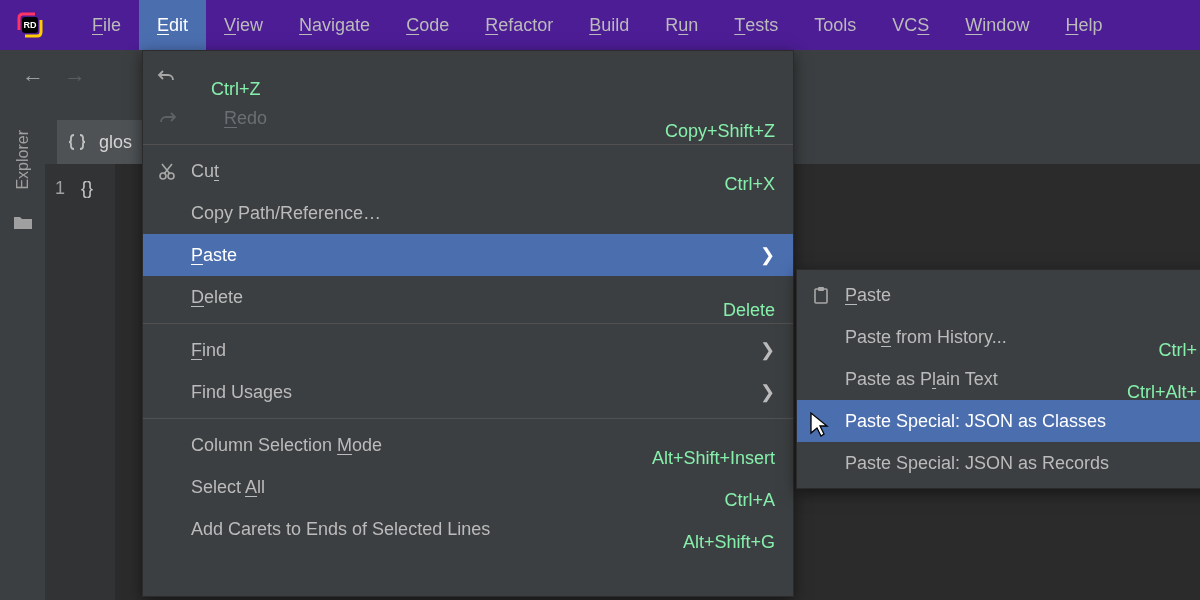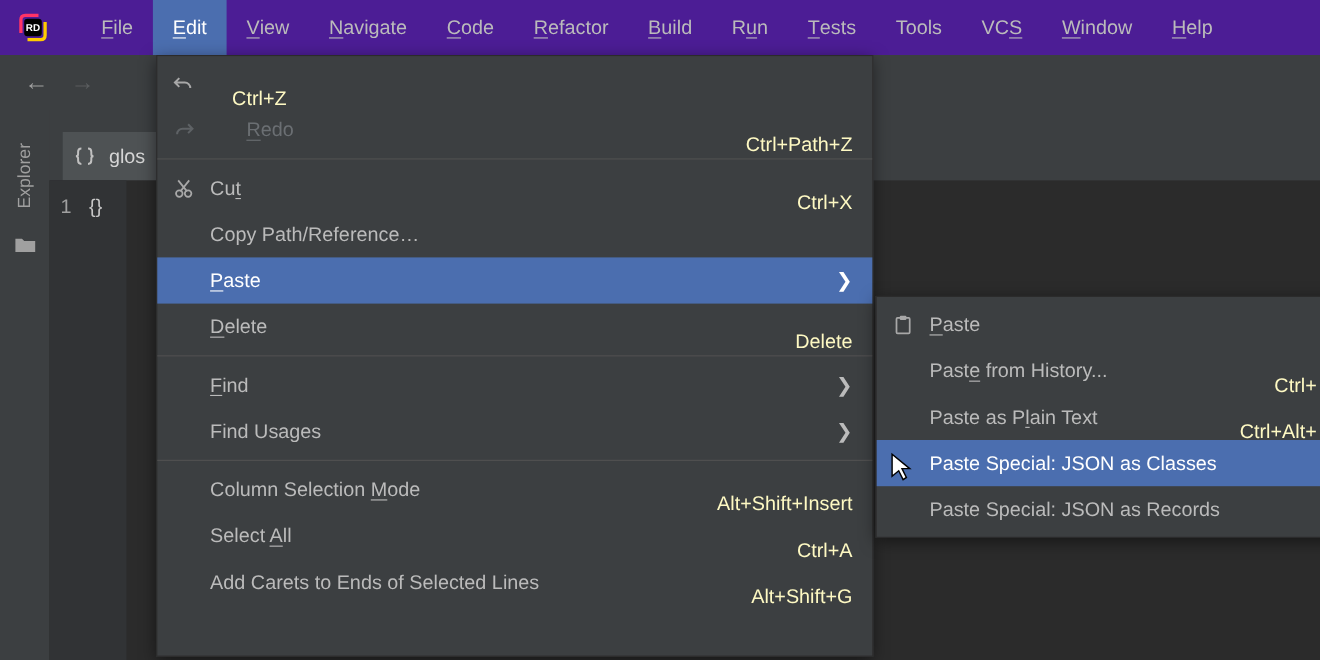--- a/index.html
+++ b/index.html
@@ -113,21 +113,21 @@
     display: flex; align-items: center;
     height: 42px;
     padding: 0 18px 0 0;
     color: #bbbbbb;
   }
   .menu-row.highlight { background: #4b6eaf; color: #fff; }
   .menu-row.disabled { color: #6b6f73; gap: 33px; }
   .menu-icon-col { width: 48px; display: flex; justify-content: center; color: #a8a8a8; }
   .menu-row.disabled .menu-icon-col { color: #5e6265; }
   .menu-label { flex: 1; }
-  .menu-shortcut { color: #fef9c3; margin-left: 20px; margin-top: 26px; }
+  .menu-shortcut { color: #86efac; margin-left: 20px; margin-top: 26px; }
   .menu-arrow { color: #bbbbbb; margin-left: 8px; }
   .menu-row.highlight .menu-arrow { color: #fff; }
   .menu-sep { height: 1px; background: #515151; margin: 5px 0; }
 
   
   .cursor {
     position: absolute;
     left: 809px; top: 411px;
     pointer-events: none;
   }
@@ -207,21 +207,21 @@
       </span>
       <span class="menu-shortcut">Ctrl+Z</span>
     </div>
     <div class="menu-row disabled">
       <span class="menu-icon-col">
         <svg width="20" height="20" viewBox="0 0 20 20">
           <path d="M14 5 L18 9 L14 13 M18 9 h-9 a5 5 0 0 0 -5 5" stroke="currentColor" stroke-width="1.8" fill="none"></path>
         </svg>
       </span>
       <span class="menu-label"><span class="u">R</span>edo</span>
-      <span class="menu-shortcut">Ctrl+Path+Z</span>
+      <span class="menu-shortcut">Copy+Shift+Z</span>
     </div>
     <div class="menu-sep"></div>
     <div class="menu-row">
       <span class="menu-icon-col">
         <svg width="20" height="20" viewBox="0 0 20 20">
           <circle cx="6" cy="15" r="3" stroke="currentColor" stroke-width="1.6" fill="none"></circle>
           <circle cx="14" cy="15" r="3" stroke="currentColor" stroke-width="1.6" fill="none"></circle>
           <path d="M7 13 L15 3 M13 13 L5 3" stroke="currentColor" stroke-width="1.6"></path>
         </svg>
       </span>

